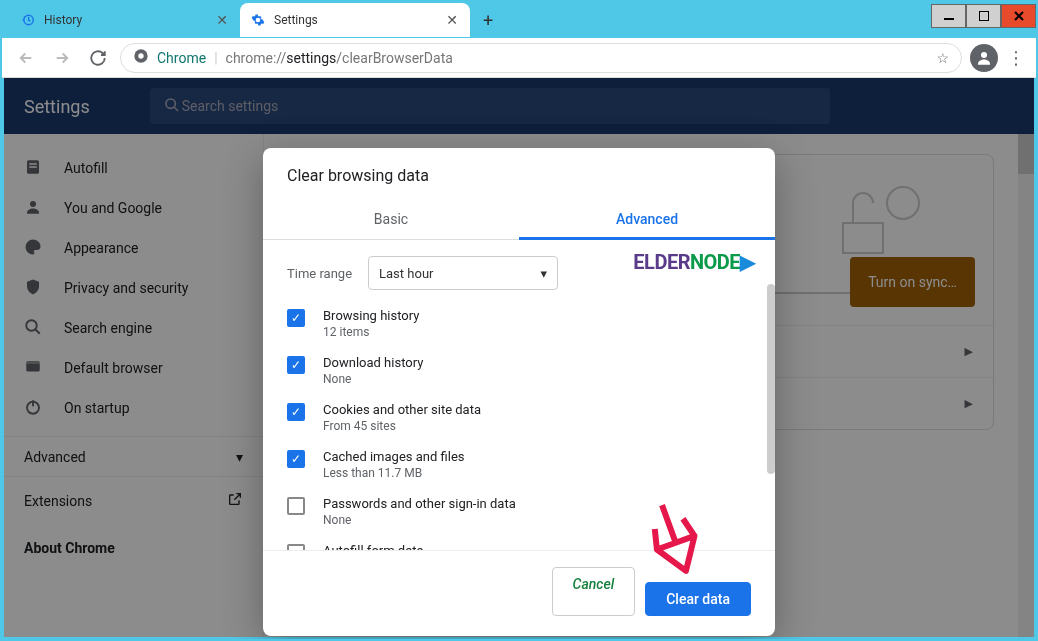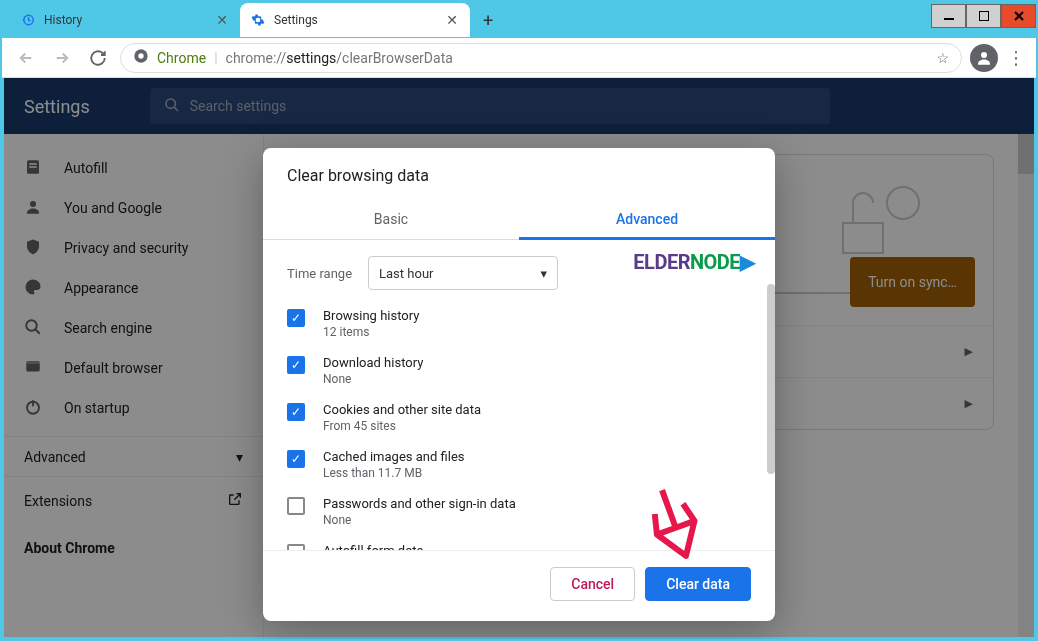--- a/index.html
+++ b/index.html
@@ -18,33 +18,33 @@
     .tab-favicon { width: 16px; height: 16px; display: flex; align-items: center; justify-content: center; }
     .tab-title { flex: 1; overflow: hidden; white-space: nowrap; }
     .tab-close { width: 16px; height: 16px; display: flex; align-items: center; justify-content: center; font-size: 14px; color: #555; }
     .newtab { width: 28px; height: 28px; display: flex; align-items: center; justify-content: center; font-size: 18px; color: #333; margin-left: 4px; }
     
     
     .toolbar { height: 40px; background: #fff; display: flex; align-items: center; padding: 0 10px; gap: 8px; border-bottom: 1px solid #ddd; }
     .nav-btn { width: 28px; height: 28px; display: flex; align-items: center; justify-content: center; color: #5f6368; border-radius: 50%; }
     .nav-btn.disabled { color: #bbb; }
     .omnibox { flex: 1; height: 30px; border: 1px solid #ddd; border-radius: 15px; display: flex; align-items: center; padding: 0 12px; gap: 8px; font-size: 14px; color: #555; }
-    .omni-chrome { color: #4d7c0f; }
+    .omni-chrome { color: #0f766e; }
     .omni-sep { color: #ccc; }
     .omni-url b { color: #202124; font-weight: normal; }
     .omni-url span { color: #777; }
     .star { color: #5f6368; }
     .avatar { width: 28px; height: 28px; border-radius: 50%; background: #5f6368; display: flex; align-items: center; justify-content: center; }
     .menu { width: 20px; color: #5f6368; font-size: 18px; text-align: center; }
     
     
     .page { position: absolute; top: 76px; left: 2px; right: 2px; bottom: 2px; background: #fff; }
     .page-header { height: 56px; background: #1a3a6e; display: flex; align-items: center; padding: 0 20px; gap: 60px; }
     .page-title { color: #fff; font-size: 18px; }
-    .search-settings { flex: 0 0 680px; height: 36px; background: #2a4a7e; border-radius: 4px; display: flex; align-items: center; padding: 0 14px; gap: 10px; color: #aab; font-size: 14px; }
+    .search-settings { flex: 0 0 680px; height: 36px; background: #2a4a7e; border-radius: 4px; display: flex; align-items: center; padding: 0 14px; gap: 2px; color: #aab; font-size: 14px; }
     
     .page-body { display: flex; height: calc(100% - 56px); }
     .sidebar { width: 260px; padding-top: 14px; border-right: 1px solid #eee; }
     .side-item { height: 40px; display: flex; align-items: center; padding: 0 20px; gap: 20px; font-size: 14px; color: #202124; }
     .side-item .icon { width: 20px; color: #5f6368; }
     .side-adv { height: 40px; display: flex; align-items: center; justify-content: space-between; padding: 0 20px; font-size: 14px; color: #202124; border-top: 1px solid #eee; margin-top: 8px; }
     .side-ext { height: 48px; display: flex; align-items: center; justify-content: space-between; padding: 0 20px; font-size: 14px; color: #202124; border-top: 1px solid #eee; }
     .side-about { height: 48px; display: flex; align-items: center; padding: 0 20px; font-size: 14px; color: #202124; font-weight: bold; }
     
     .content { flex: 1; padding: 20px 40px; position: relative; }
@@ -74,22 +74,22 @@
     .watermark .tri { color: #1a8adb; }
     .opt { display: flex; gap: 18px; margin-bottom: 16px; }
     .chk { width: 18px; height: 18px; border: 2px solid #1a73e8; border-radius: 2px; background: #1a73e8; display: flex; align-items: center; justify-content: center; color: #fff; font-size: 12px; flex-shrink: 0; margin-top: 1px; }
     .chk.off { background: #fff; border-color: #888; color: transparent; }
     .opt-label { font-size: 13px; color: #202124; }
     .opt-sub { font-size: 12px; color: #5f6368; margin-top: 2px; }
     .dlg-scroll { position: absolute; right: 0; top: 44px; width: 8px; height: 270px; }
     .dlg-thumb { width: 100%; background: #ccc; border-radius: 4px; height: 190px; }
     .dlg-footer { display: flex; justify-content: flex-end; gap: 10px; padding: 16px 24px 20px; border-top: 1px solid #eee; }
     .btn { padding: 8px 20px; border-radius: 4px; font-size: 14px; font-weight: 500; cursor: pointer; }
-    .btn-cancel { background: #fff; border: 1px solid #ccc; color: #be185d; }
-    .btn-primary { background: #1a73e8; color: #fff; border: 1px solid #1a73e8; }
+    .btn-cancel { background: #fff; border: 1px solid #ccc; color: #15803d; font-style: italic; }
+    .btn-primary { background: #1a73e8; color: #fff; border: 1px solid #1a73e8; margin-top: 15px; }
     .arrow-annot { position: absolute; right: 66px; bottom: 58px; pointer-events: none; }
     
     .illust { position: absolute; right: 60px; top: 18px; }
   </style>
 </head>
 <body>
 
 <div class="tabstrip">
   <div class="tab inactive">
     <span class="tab-favicon">
@@ -190,29 +190,29 @@
         </div>
       <div class="side-item">
           <span class="icon"><svg width="18" height="18" viewBox="0 0 24 24" fill="currentColor">
               <circle cx="12" cy="8" r="4"></circle>
               <path d="M4 20c0-4 4-6 8-6s8 2 8 6v1H4z"></path>
             </svg></span>
           <span>You and Google</span>
         </div>
       <div class="side-item">
           <span class="icon"><svg width="18" height="18" viewBox="0 0 24 24" fill="currentColor">
+              <path d="M12 2a10 10 0 100 20c1 0 2-1 2-2s-1-1-1-2 1-2 2-2h2a5 5 0 005-5c0-5-5-9-10-9z"></path>
+            </svg></span>
+          <span>Appearance</span>
+        </div>
+      <div class="side-item">
+          <span class="icon"><svg width="18" height="18" viewBox="0 0 24 24" fill="currentColor">
               <path d="M12 2l8 3v6c0 5-3.5 9-8 11-4.5-2-8-6-8-11V5z"></path>
             </svg></span>
           <span>Privacy and security</span>
-        </div>
-      <div class="side-item">
-          <span class="icon"><svg width="18" height="18" viewBox="0 0 24 24" fill="currentColor">
-              <path d="M12 2a10 10 0 100 20c1 0 2-1 2-2s-1-1-1-2 1-2 2-2h2a5 5 0 005-5c0-5-5-9-10-9z"></path>
-            </svg></span>
-          <span>Appearance</span>
         </div>
       <div class="side-item">
           <span class="icon"><svg width="18" height="18" viewBox="0 0 24 24" fill="none" stroke="currentColor" stroke-width="2.5">
               <circle cx="10" cy="10" r="7"></circle>
               <path d="M21 21l-6-6"></path>
             </svg></span>
           <span>Search engine</span>
         </div>
       <div class="side-item">
           <span class="icon"><svg width="18" height="18" viewBox="0 0 24 24" fill="currentColor">

